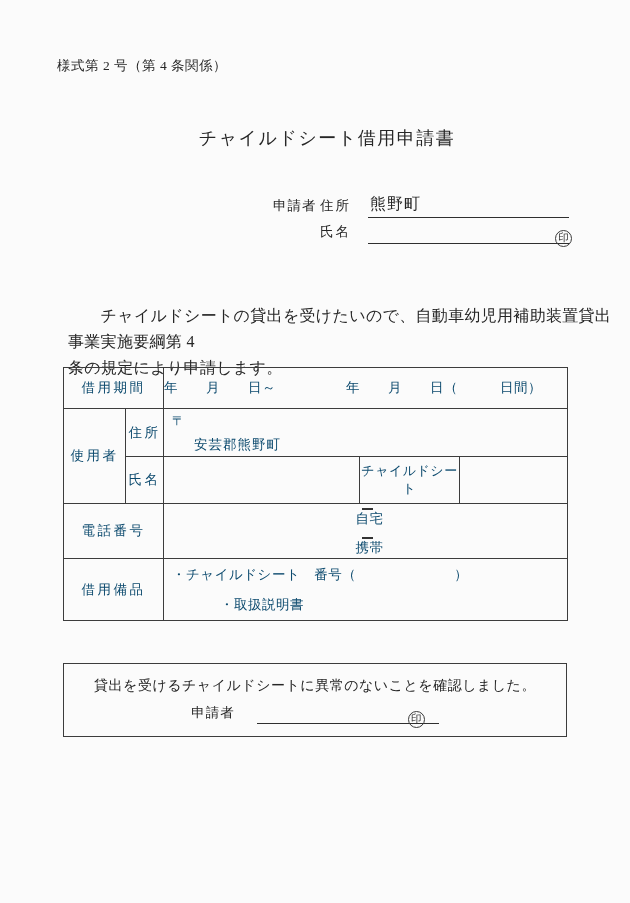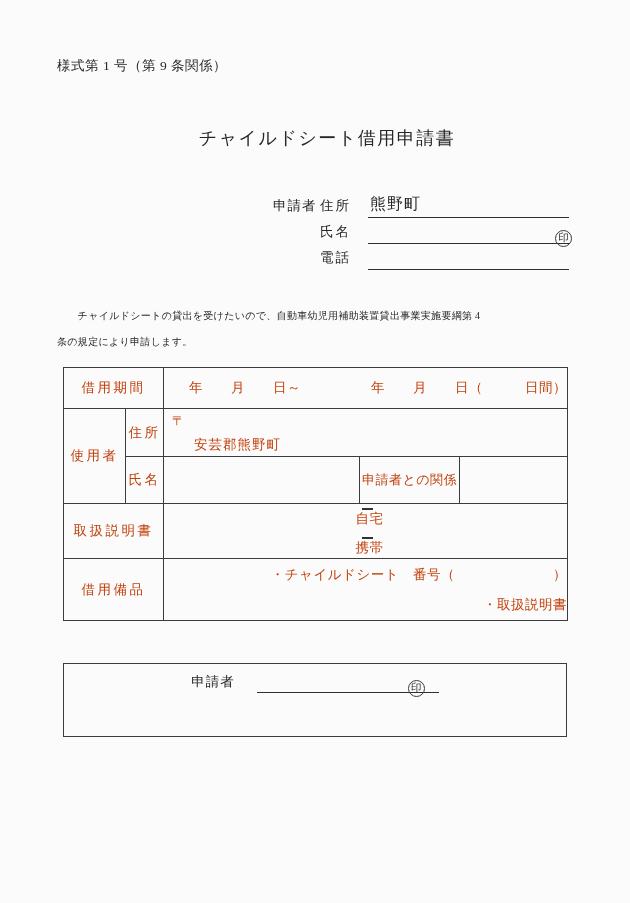--- a/index.html
+++ b/index.html
@@ -46,63 +46,63 @@
     border:1px solid #3a3a3a; border-radius:50%;
     display:inline-flex; align-items:center; justify-content:center;
     font-size:10.5px; line-height:1; color:#2e2e2e;
     background:transparent; box-sizing:border-box;
     letter-spacing:0;
   }
   .seal-name { right:-3px; bottom:-4px; }
   .seal-confirm { right:14px; bottom:-5px; }
 
   .intro {
-    position:absolute; left:57px; top:303px; width:548px;
-    font-size:10px; line-height:26px; letter-spacing:0.3px;
+    position:absolute; left:68px; top:303px; width:548px;
+    font-size:16px; line-height:26px; letter-spacing:0.3px;
     white-space:pre-wrap;
   }
 
   
   .borrow-table {
     position:absolute; left:63px; top:367px;
     width:504px; table-layout:fixed;
     border-collapse:collapse;
-    font-size:13.5px; color:#c2410c;
+    font-size:13.5px; color:#0c4a6e;
   }
   .borrow-table td {
     border:1px solid #3c3c3c;
     padding:0; vertical-align:middle;
     box-sizing:border-box;
   }
   .lbl { text-align:center; letter-spacing:2.5px; }
   .rel { letter-spacing:0.5px; font-size:13px; }
   .r1 td { height:41px; }
   .r2 td { height:48px; }
   .r3 td { height:47px; }
   .r4 td { height:55px; }
   .r5 td { height:62px; }
 
-  .period-val { text-align:right; white-space:pre; letter-spacing:0.5px; }
+  .period-val { text-align:left; white-space:pre; letter-spacing:0.5px; }
 
   .addr-cell { vertical-align:top; }
   .postal { padding:2px 0 0 8px; font-size:12.5px; }
   .addr-val { padding:6px 0 0 30px; letter-spacing:1px; }
 
   .phone-cell { vertical-align:middle; padding-left:8px !important; }
   .opt { display:flex; align-items:center; height:18px;flex-direction:column; }
   .opt + .opt { margin-top:11px; }
   .opt span[data-name$="label"] { letter-spacing:0.5px; }
   .cbx {
     display:inline-block; width:11px; height:11px;
     border:1px solid #333; margin-right:4px;
     background:transparent; box-sizing:border-box;
   }
 
   .equip-cell { vertical-align:middle; padding-left:8px !important; }
-  .equip-line { white-space:pre; letter-spacing:0.5px;text-align:right; }
+  .equip-line { white-space:pre; letter-spacing:0.5px; }
   .equip-line + .equip-line { margin-top:12px;margin-left:48px; }
 
   
   .confirm-box {
     position:absolute; left:63px; top:663px;
     width:504px; height:74px;
     border:1px solid #3c3c3c; box-sizing:border-box;
   }
   .confirm-text {
     margin-top:13px; text-align:center;
@@ -114,47 +114,40 @@
     font-size:13.5px;
   }
   .confirm-sign .slabel { letter-spacing:1px; padding-bottom:2px; margin-right:22px; }
   .confirm-field { width:182px; height:20px; }
 </style>
 </head>
 <body>
 
 <div class="page" data-name="application-form-page">
 
-  <div class="form-number" data-name="form-number">様式第 1 号（第 9 条関係）</div>
+  <div class="form-number" data-name="form-number">様式第 2 号（第 4 条関係）</div>
 
   <h1 class="title" data-name="page-title">チャイルドシート借用申請書</h1>
 
   <div class="applicant" data-name="applicant-block">
     <div class="arow" data-name="applicant-address-row">
       <span class="alabel" data-name="applicant-label">申請者</span>
       <span class="asub" data-name="applicant-address-label">住所</span>
       <span class="afield" data-name="applicant-address-input">
         <span class="aval" data-name="applicant-address-value">熊野町</span>
       </span>
     </div>
     <div class="arow" data-name="applicant-name-row">
       <span class="alabel" data-name="applicant-label-spacer"></span>
       <span class="asub" data-name="applicant-name-label">氏名</span>
       <span class="afield" data-name="applicant-name-input">
         <span class="aval" data-name="applicant-name-value"></span>
         <span class="seal seal-name" data-name="applicant-seal-icon">印</span>
       </span>
     </div>
-    <div class="arow" data-name="applicant-phone-row">
-      <span class="alabel" data-name="applicant-label-spacer"></span>
-      <span class="asub" data-name="applicant-phone-label">電話</span>
-      <span class="afield" data-name="applicant-phone-input">
-        <span class="aval" data-name="applicant-phone-value"></span>
-      </span>
-    </div>
   </div>
 
   <div class="intro" data-name="intro-paragraph">　　チャイルドシートの貸出を受けたいので、自動車幼児用補助装置貸出事業実施要綱第 4
 条の規定により申請します。</div>
 
   <table class="borrow-table" data-name="borrow-table">
     <colgroup>
       <col style="width:62px">
         <col style="width:38px">
         <col style="width:196px">
@@ -172,27 +165,27 @@
         <td colspan="3" class="addr-cell" data-name="user-address-input">
           <div class="postal" data-name="postal-mark-icon">〒</div>
           <div class="addr-val" data-name="user-address-value">安芸郡熊野町</div>
         </td>
       </tr>
       <tr class="r3" data-name="user-name-row">
         <td class="lbl" data-name="user-name-label">氏名</td>
         <td data-name="user-name-input">
           <span data-name="user-name-value"></span>
         </td>
-        <td class="lbl rel" data-name="relation-label">申請者との関係</td>
+        <td class="lbl rel" data-name="relation-label">チャイルドシート</td>
         <td data-name="relation-input">
           <span data-name="relation-value"></span>
         </td>
       </tr>
       <tr class="r4" data-name="phone-number-row">
-        <td colspan="2" class="lbl" data-name="phone-number-label">取扱説明書</td>
+        <td colspan="2" class="lbl" data-name="phone-number-label">電話番号</td>
         <td colspan="3" class="phone-cell" data-name="phone-number-input">
           <div class="opt" data-name="home-phone-option">
             <span class="cbx" data-name="home-phone-checkbox"></span>
             <span data-name="home-phone-label">自宅</span>
           </div>
           <div class="opt" data-name="mobile-phone-option">
             <span class="cbx" data-name="mobile-phone-checkbox"></span>
             <span data-name="mobile-phone-label">携帯</span>
           </div>
         </td>
@@ -201,20 +194,21 @@
         <td colspan="2" class="lbl" data-name="equipment-label">借用備品</td>
         <td colspan="3" class="equip-cell" data-name="equipment-input">
           <div class="equip-line" data-name="equipment-item-childseat">・チャイルドシート　番号（　　　　　　　）</div>
           <div class="equip-line" data-name="equipment-item-manual">・取扱説明書</div>
         </td>
       </tr>
     </tbody>
   </table>
 
   <div class="confirm-box" data-name="confirmation-box">
+    <div class="confirm-text" data-name="confirmation-text">貸出を受けるチャイルドシートに異常のないことを確認しました。</div>
     <div class="confirm-sign" data-name="confirmation-signature-row">
       <span class="slabel" data-name="confirmation-applicant-label">申請者</span>
       <span class="afield confirm-field" data-name="confirmation-signature-input">
         <span class="seal seal-confirm" data-name="confirmation-seal-icon">印</span>
       </span>
     </div>
   </div>
 
 </div>
 

